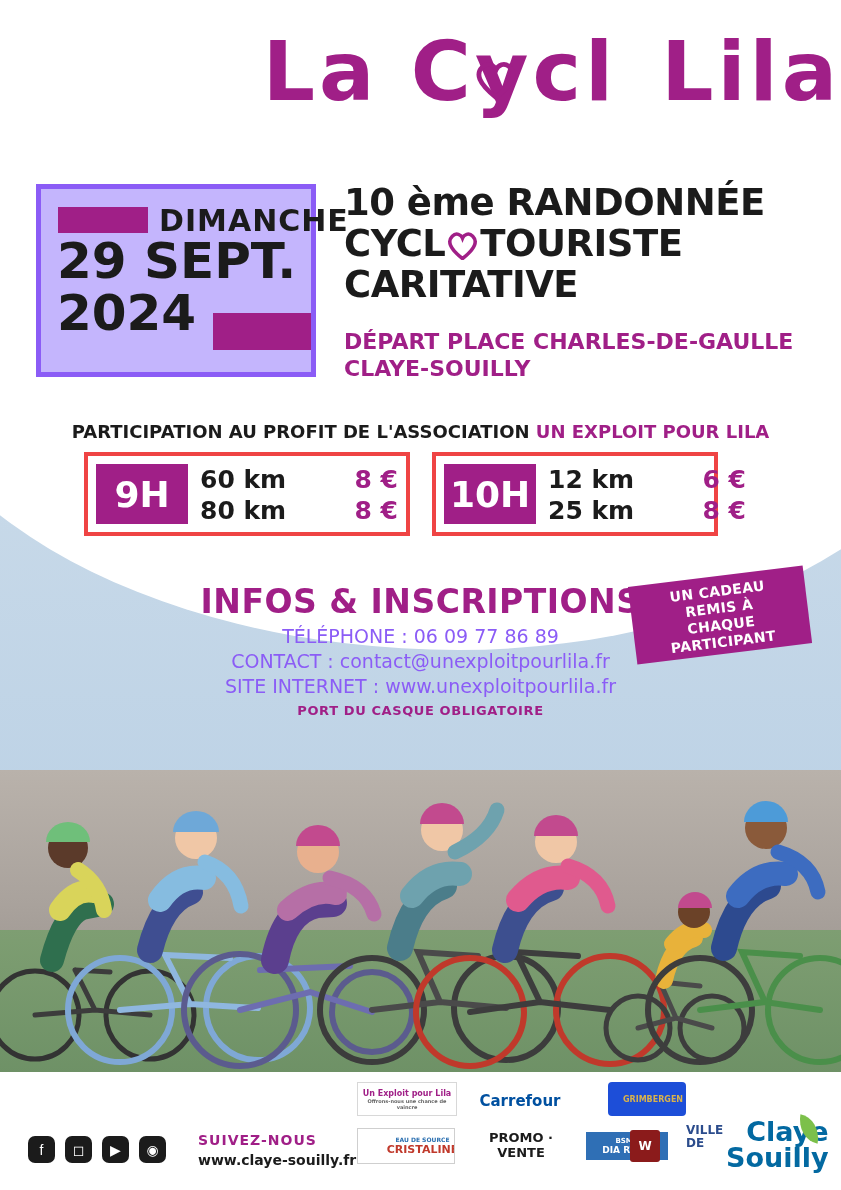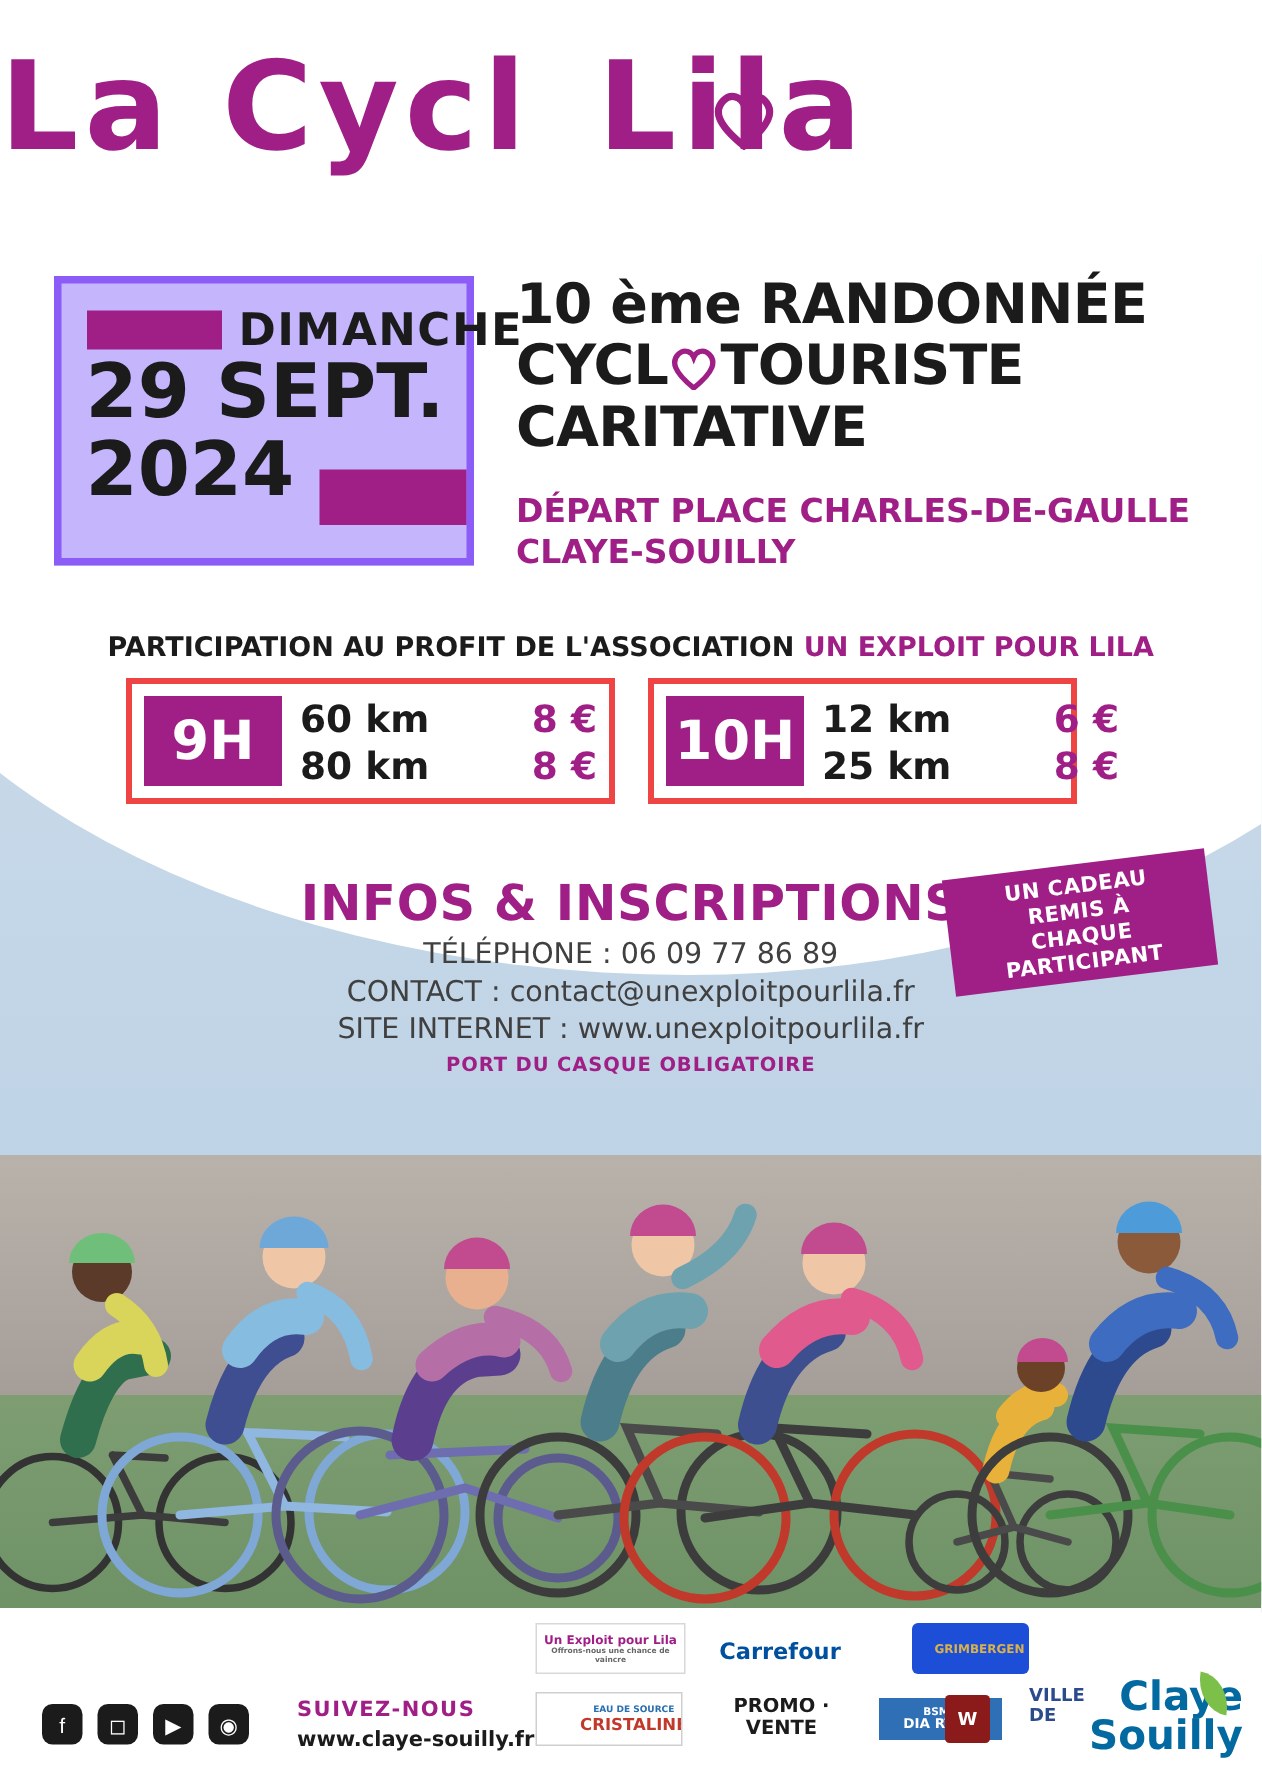--- a/index.html
+++ b/index.html
@@ -47,21 +47,21 @@
   .bg-footer {
     position: absolute;
     left: 0; top: 1072px; width: 841px; height: 118px;
     background: #ffffff;
   }
 
   
   .title {
     position: absolute;
     left: 0; top: 24px; width: 841px;
-    text-align: left;
+    text-align: right;
     color: #a01f87;
     font-family: "DejaVu Sans", sans-serif;
     font-weight: bold;
     font-size: 82px;
     letter-spacing: 4px;
     white-space: nowrap;
   }
   .title .heart-gap { display: inline-block; width: 44px; }
   .title-heart {
     position: absolute;
@@ -195,21 +195,21 @@
     color: #a01f87;
     letter-spacing: 0.5px;
   }
   .infos-lines {
     position: absolute;
     left: 0; top: 624px; width: 841px;
     text-align: center;
     font-family: "DejaVu Sans", sans-serif;
     font-size: 19px;
     line-height: 25px;
-    color: #404040;
+    color: #8b5cf6;
   }
   .helmet-note {
     position: absolute;
     left: 0; top: 703px; width: 841px;
     text-align: center;
     font-family: "DejaVu Sans", sans-serif;
     font-weight: bold;
     font-size: 13px;
     color: #a01f87;
     letter-spacing: 0.6px;

